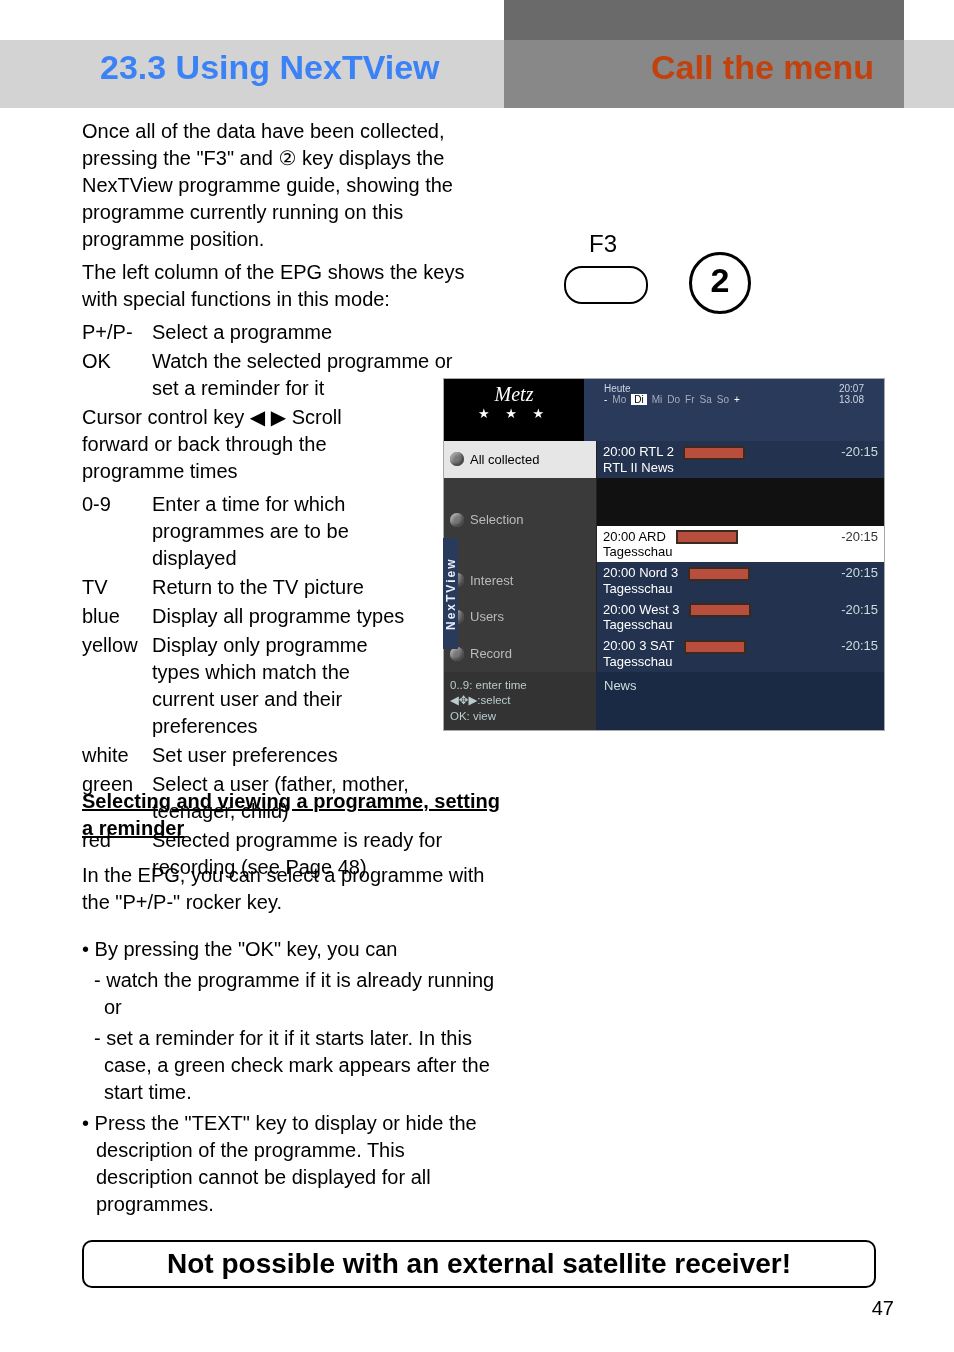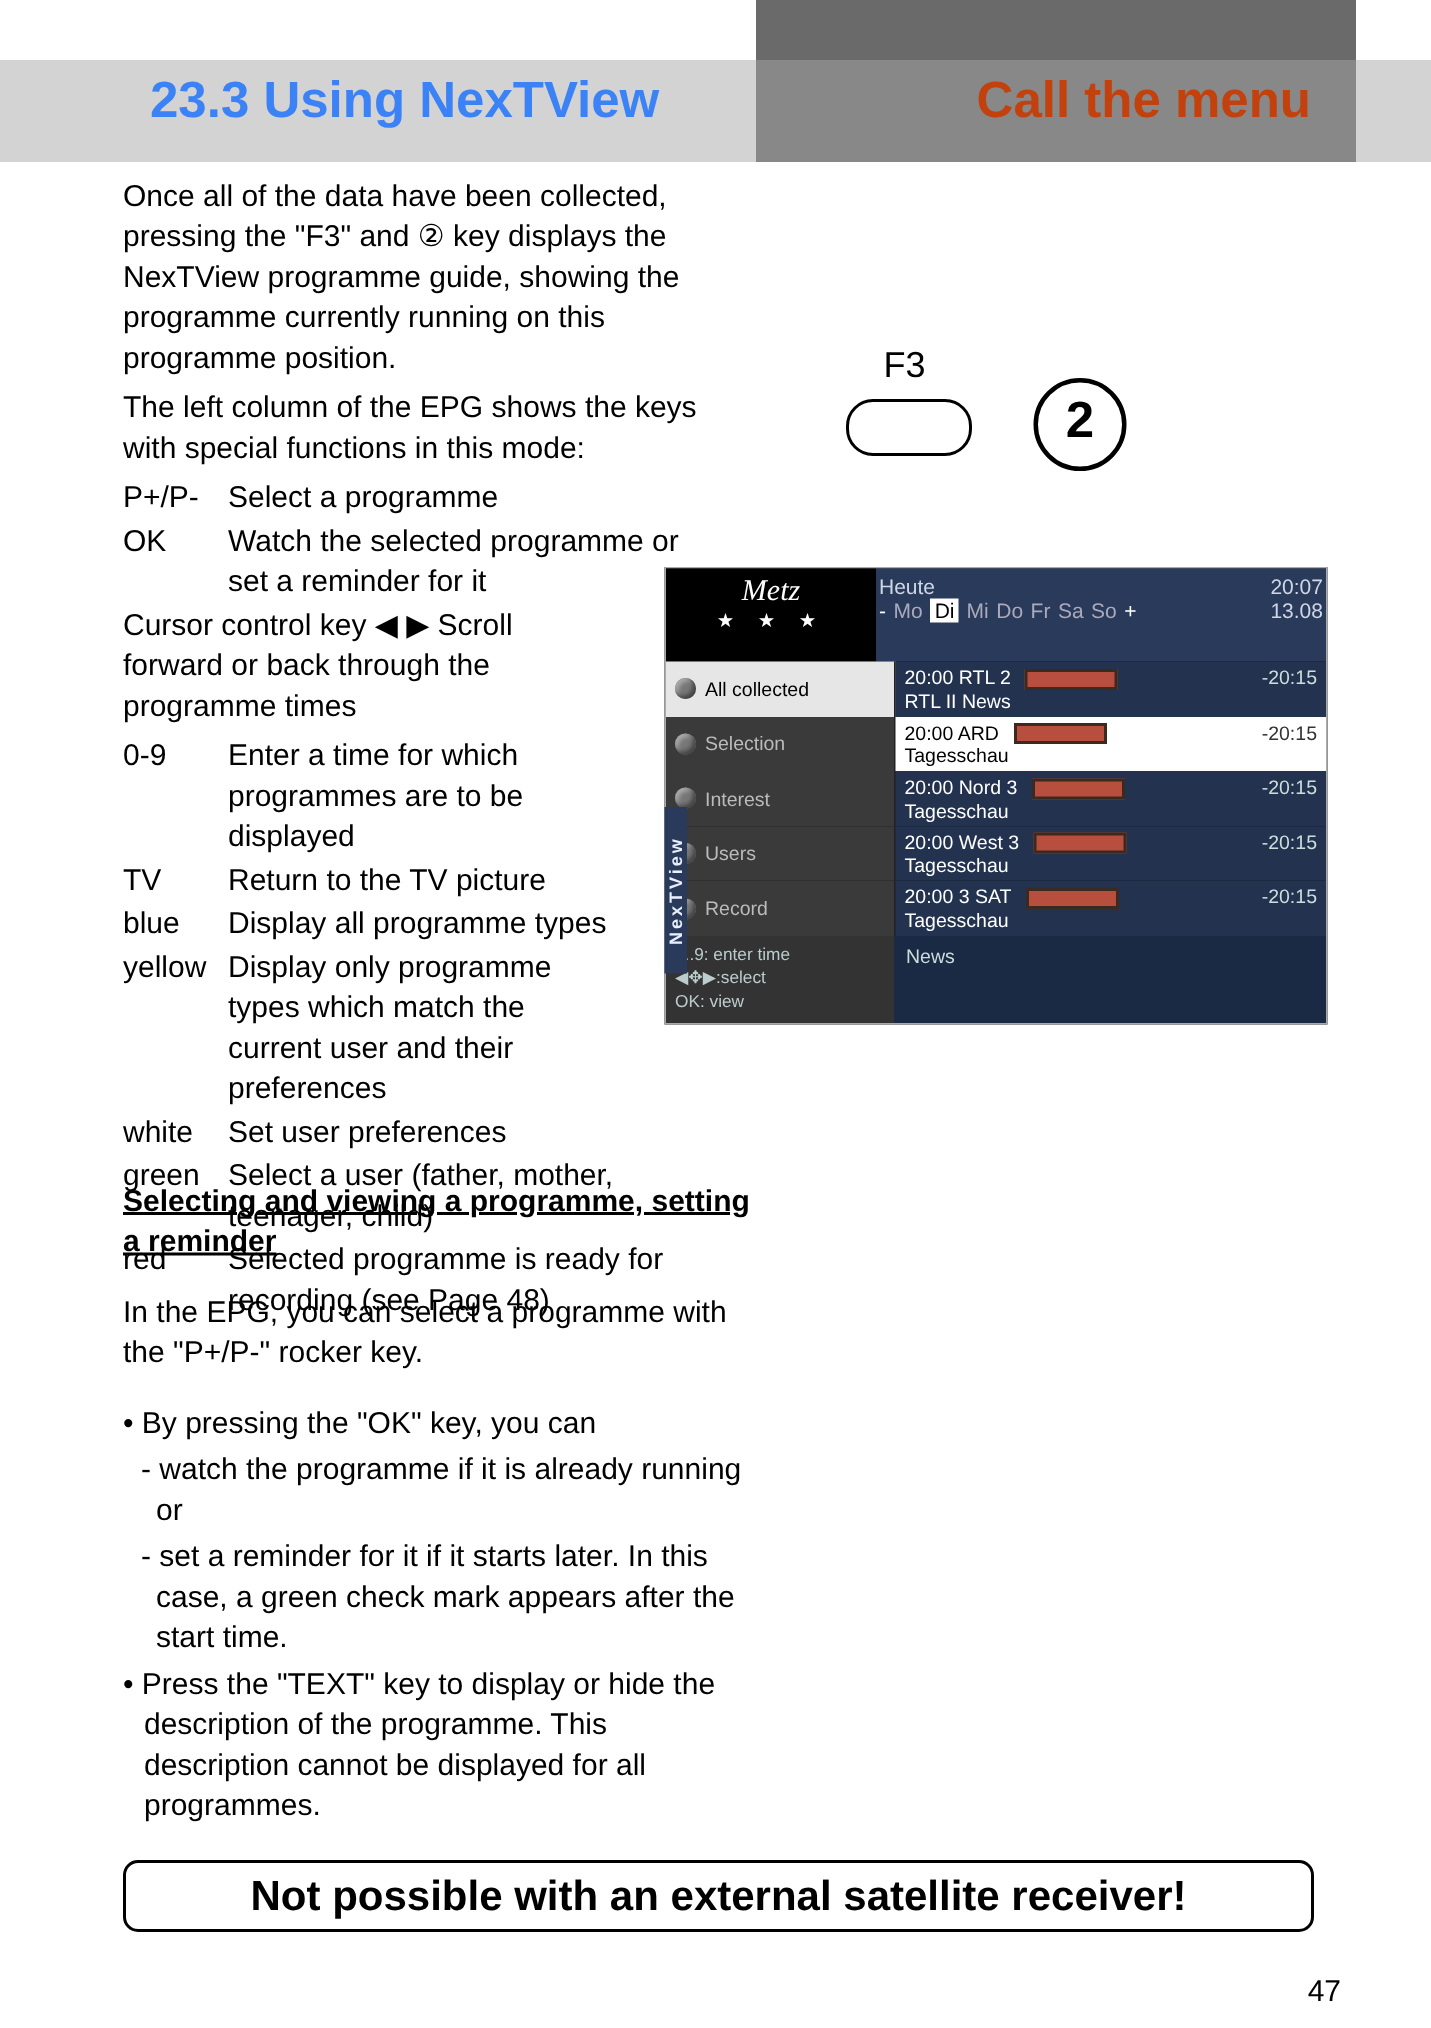--- a/index.html
+++ b/index.html
@@ -95,21 +95,21 @@
     text-align:center;
     font-size: 28px;
     font-weight: bold;
     padding:6px 0;
     border:2px solid #000;
     border-radius:10px;
   }
   .page-number {
     position:absolute;
     right: 60px;
-    bottom: 12px;
+    bottom: 32px;
     font-size:20px;
   }
 
   
   .remote-area {
     position:absolute;
     right:130px;
     top:230px;
     width:270px;
     height:100px;
@@ -159,33 +159,33 @@
     padding-top:4px;
   }
   .osd-header-left .logo {
     font-style:italic; font-family: cursive; font-size:20px;
   }
   .osd-header-left .stars { letter-spacing:6px; }
   .osd-header-right {
     flex:1;
     background:#2a3a5a;
     color:#cfd6e6;
-    font-size:14px;
-    padding:4px 2px;
+    font-size:10px;
+    padding:4px 20px;
   }
   .days { display:flex; gap:5px; align-items:center; }
   .days span { color:#aab;}
   .days .sel { background:#fff; color:#000; padding:0 3px;}
   .days .plus,.days .minus{color:#fff;}
   .osd-right .time-end { position:absolute; right:6px; color:#cdd; top:3px;}
   .bar {
     display:inline-block; width:58px; height:10px; background:#b74e3e;
     border:2px solid #3b2a20; vertical-align:middle; margin-left:6px;
   }
-  .osd-right.sel-row { background:#fff; color:#000; }
+  .osd-right.sel-row { background:#fff; color:#000;margin-top:48px; }
   .osd-right.sel-row .time-end{ color:#333;}
   .sidebar-item { color:#bbb; }
   .sidebar-item.white { background:#e6e6e6; color:#000; }
   .radio {
     width:14px;height:14px;border-radius:50%;
     background:#777; margin-right:6px; display:inline-block;
     box-shadow: inset -2px -2px 3px #444, inset 2px 2px 3px #aaa;
   }
   .osd-help {
     width:140px;

